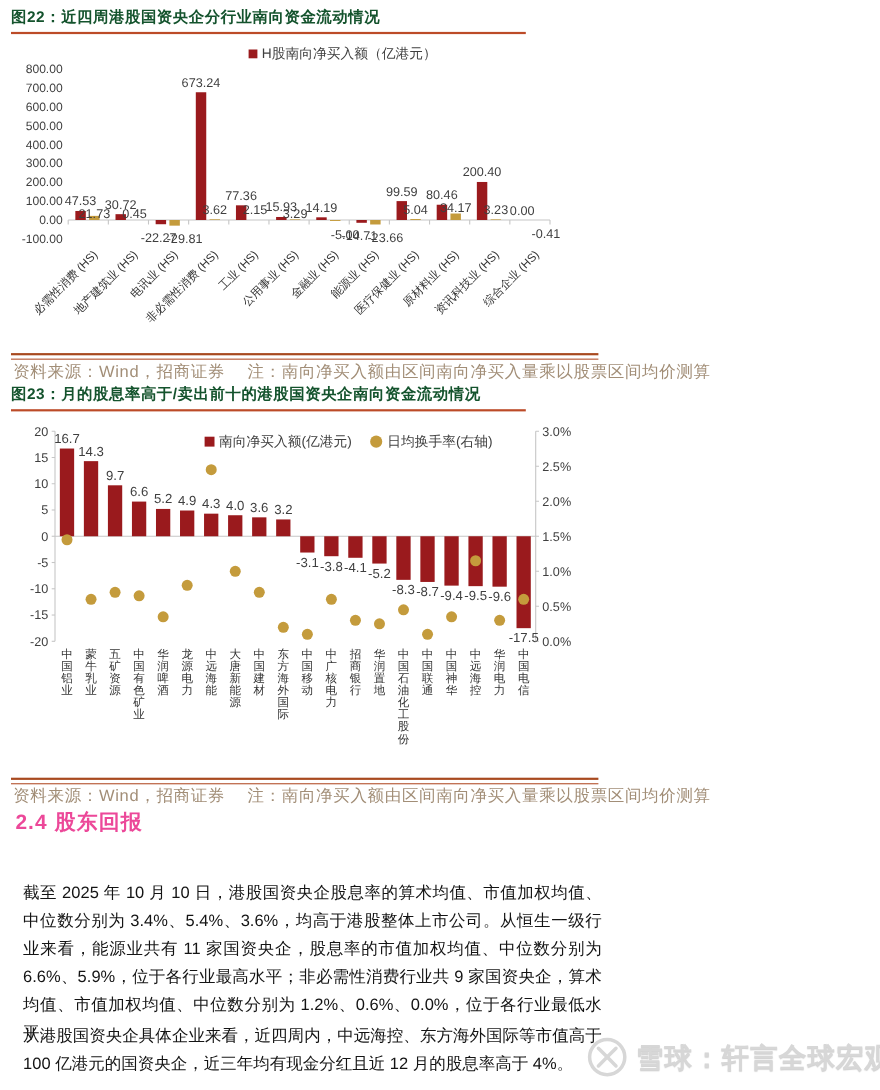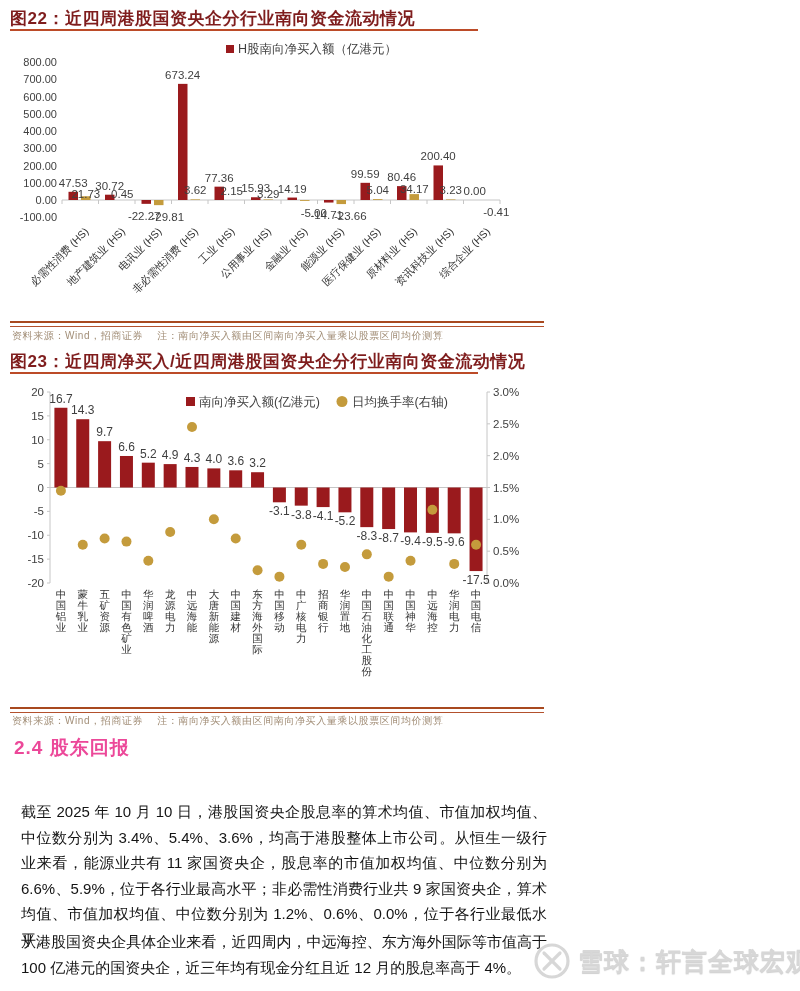--- a/index.html
+++ b/index.html
@@ -1,21 +1,21 @@
 <!DOCTYPE html>
 <html><head>
 <meta charset="utf-8">
 <style>
   html,body{margin:0;padding:0;background:#ffffff;}
   .page{position:relative;width:800px;height:991px;background:#fff;overflow:hidden;
         font-family:"Liberation Sans",sans-serif;}
-  .fig-heading{position:absolute;left:10px;font-size:17px;font-weight:bold;color:#7f1d1d;letter-spacing:.5px;}
+  .fig-heading{position:absolute;left:10px;font-size:14px;font-weight:bold;color:#14532d;letter-spacing:.5px;}
   .heading-rule{position:absolute;left:10px;width:468px;height:2px;background:#bc4b28;}
   .double-rule{position:absolute;left:10px;width:534px;height:3px;border-top:2px solid #a8491f;border-bottom:1px solid #b3512d;}
-  .source-text{position:absolute;left:12px;font-size:10px;color:#a28e77;letter-spacing:.6px;}
+  .source-text{position:absolute;left:12px;font-size:15px;color:#a28e77;letter-spacing:.6px;}
   .section-heading{position:absolute;left:14px;font-size:19px;font-weight:bold;color:#ec4899;letter-spacing:1px;}
   .body-para{position:absolute;left:21px;width:526px;font-size:15px;line-height:25.5px;color:#141414;
              text-align:justify;margin:0;}
   svg{position:absolute;font-family:"Liberation Sans",sans-serif;}
   .watermark{position:absolute;left:532px;top:941px;display:flex;align-items:center;gap:6px;}
   .wm-text{font-size:25px;color:#d7d7d7;font-weight:bold;letter-spacing:1px;text-shadow:0 1px 1px #cfcfcf;white-space:nowrap;}
 </style>
 </head>
 <body>
 
@@ -105,21 +105,21 @@
       <text x="464.7" y="159" text-anchor="middle" font-size="11.5" fill="#3f3f3f">0.00</text>
       <text x="486.3" y="180.070725" text-anchor="middle" font-size="11.5" fill="#3f3f3f">-0.41</text>
       <text x="480.75" y="196" text-anchor="end" font-size="10.5" fill="#333" transform="rotate(-45 480.75 196)">综合企业 (HS)</text>
       <rect x="216" y="9" width="8" height="8" fill="#9a1a1d"></rect>
       <text x="228" y="17" font-size="12.5" fill="#3f3f3f">H股南向净买入额（亿港元）</text>
     </svg>
 
   <div class="double-rule" style="top:321px;"></div>
   <div class="source-text" style="top:329px;">资料来源：Wind，招商证券　 注：南向净买入额由区间南向净买入量乘以股票区间均价测算</div>
 
-  <div class="fig-heading" style="top:350px;">图23：近四周净买入/近四周港股国资央企分行业南向资金流动情况</div>
+  <div class="fig-heading" style="top:350px;">图23：月的股息率高于/卖出前十的港股国资央企南向资金流动情况</div>
   <div class="heading-rule" style="top:372px;"></div>
 
   <svg id="chart2" style="left:10px;top:382px;" width="545" height="325" viewBox="0 0 545 325">
       <line x1="40" y1="10" x2="40" y2="201" stroke="#c6c6c6"></line>
       <line x1="477" y1="10" x2="477" y2="201" stroke="#c6c6c6"></line>
       <line x1="40" y1="105.5" x2="477" y2="105.5" stroke="#c6c6c6"></line>
       <line x1="37" y1="10" x2="40" y2="10" stroke="#c6c6c6"></line>
       <text x="34" y="14" text-anchor="end" font-size="11.5" fill="#3f3f3f">20</text>
       <line x1="37" y1="33.875" x2="40" y2="33.875" stroke="#c6c6c6"></line>
       <text x="34" y="37.875" text-anchor="end" font-size="11.5" fill="#3f3f3f">15</text>

